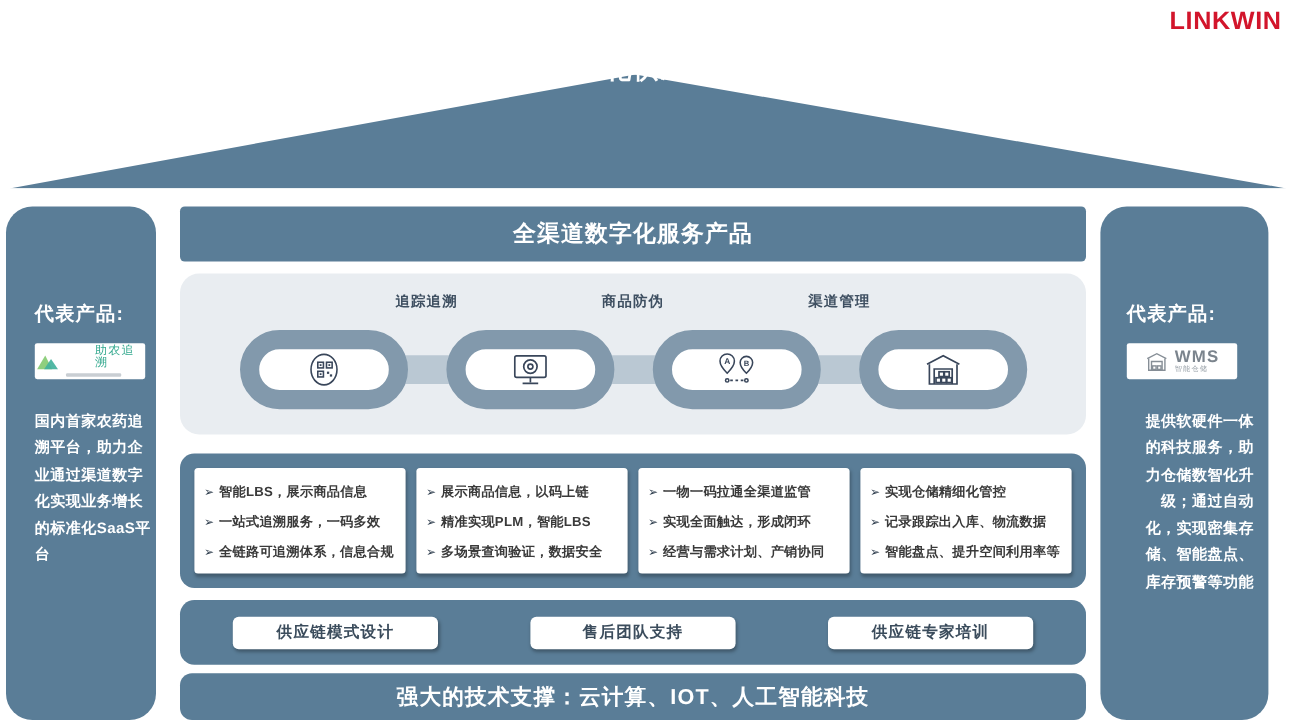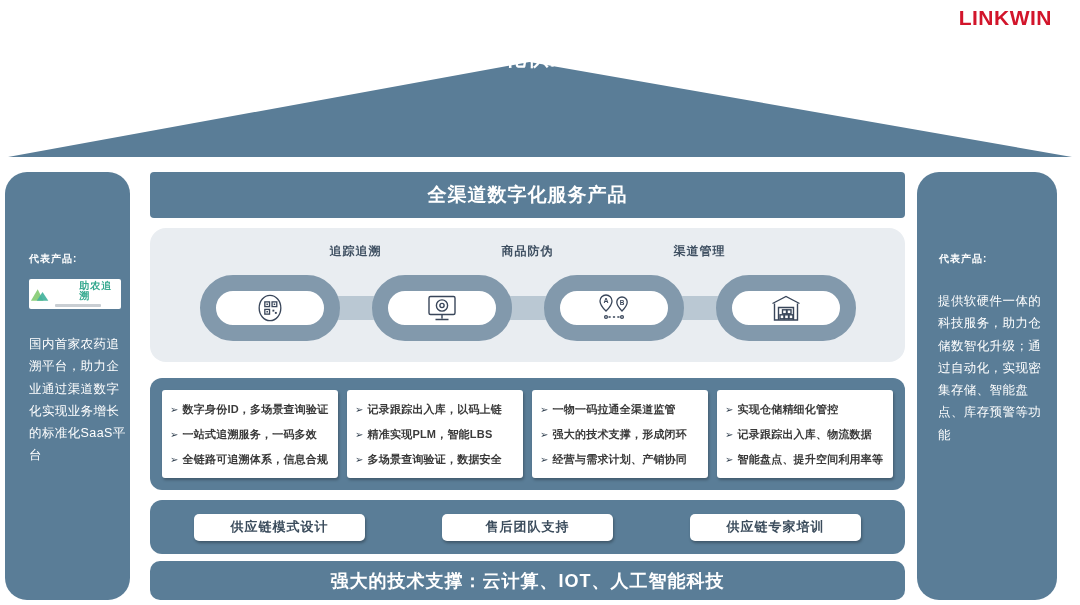--- a/index.html
+++ b/index.html
@@ -2,57 +2,57 @@
 <html><head>
 <meta charset="utf-8">
 <style>
   html,body{margin:0;padding:0;background:#fff;}
   .stage{
     position:relative;width:1080px;height:605px;background:#fff;overflow:hidden;
     font-family:"Liberation Sans","DejaVu Sans",sans-serif;
   }
   
   .brand{
-    position:absolute;top:6px;right:28px;color:#d2152b;
+    position:absolute;top:6px;right:12px;color:#d2152b;
     font-size:21px;font-weight:800;letter-spacing:0.5px;
   }
   
   .roof{
     position:absolute;left:8px;top:62px;width:1064px;height:95px;
     background:#5a7d97;clip-path:polygon(49% 0,100% 100%,0 100%);
   }
   .roof-title{
     position:absolute;left:0;right:0;top:44px;text-align:center;
     transform:translateX(-12px);
     color:#fff;font-size:21px;font-weight:700;letter-spacing:2px;
   }
   
   .side{
     position:absolute;top:172px;height:428px;background:#5a7d97;
     border-radius:22px;color:#fff;box-sizing:border-box;
   }
   .side.left{left:5px;width:125px;}
   .side.right{left:917px;width:140px;}
-  .side-label{margin:80px 0 0 24px;font-size:10px;font-weight:700;letter-spacing:1px;}
+  .side-label{margin:80px 0 0 24px;font-size:16px;font-weight:700;letter-spacing:1px;}
   .side.right .side-label{margin-left:22px;}
   .logo-card{
     background:#fff;border-radius:2px;margin:13px 0 0 24px;width:92px;height:30px;
     display:flex;align-items:center;justify-content:center;gap:5px;
   }
   .side.right .logo-card{margin-left:22px;}
   .logo-txt{display:flex;flex-direction:column;align-items:flex-start;}
-  .logo-zh{font-size:10px;font-weight:700;color:#35a98f;letter-spacing:1px;line-height:1;padding-left:24px;}
+  .logo-zh{font-size:10px;font-weight:400;color:#35a98f;letter-spacing:1px;line-height:1;padding-left:24px;}
   .logo-sub-bar{width:46px;height:3px;background:#c9ced3;margin-top:3px;border-radius:1px;}
   .wms-word{font-size:14px;font-weight:700;color:#7b848d;letter-spacing:1px;line-height:1;}
   .wms-sub{font-size:6px;color:#9aa2a9;letter-spacing:1px;line-height:1.4;}
   .side-desc{
-    margin:24px 4px 0 24px;font-size:12.5px;font-weight:400;
+    margin:24px 4px 0 24px;font-size:12.5px;font-weight:700;
     line-height:1.78;letter-spacing:0.4px;
   }
-  .side.right .side-desc{margin-left:21px;margin-right:12px;}
+  .side.right .side-desc{margin-left:31px;margin-right:12px;text-align:right;}
   
   .center{position:absolute;left:150px;top:172px;width:755px;}
   .hdr{
     height:46px;background:#5a7d97;border-radius:4px;color:#fff;
     display:flex;align-items:center;justify-content:center;
     font-size:19px;font-weight:700;letter-spacing:1px;
   }
   .chain-panel{margin-top:10px;height:134px;background:#e9edf1;border-radius:16px;overflow:hidden;}
   .titles-row{display:flex;justify-content:center;gap:32px;margin-top:15px;}
   .ptitle{width:140px;text-align:center;font-size:12px;font-weight:700;color:#3e4f61;letter-spacing:1px;}
@@ -177,53 +177,53 @@
             <rect x="18" y="17.8" width="4" height="4"></rect>
           </svg>
         </div>
       </div>
     </section>
 
     <section class="detail-bar">
       <div class="dbox">
         <div class="bullet">
             <span class="arr">➢</span>
-            <span>数字身份ID，多场景查询验证</span>
+            <span>智能LBS，展示商品信息</span>
           </div>
         <div class="bullet">
             <span class="arr">➢</span>
             <span>一站式追溯服务，一码多效</span>
           </div>
         <div class="bullet">
             <span class="arr">➢</span>
             <span>全链路可追溯体系，信息合规</span>
           </div>
       </div>
       <div class="dbox">
         <div class="bullet">
             <span class="arr">➢</span>
-            <span>记录跟踪出入库，以码上链</span>
+            <span>展示商品信息，以码上链</span>
           </div>
         <div class="bullet">
             <span class="arr">➢</span>
             <span>精准实现PLM，智能LBS</span>
           </div>
         <div class="bullet">
             <span class="arr">➢</span>
             <span>多场景查询验证，数据安全</span>
           </div>
       </div>
       <div class="dbox">
         <div class="bullet">
             <span class="arr">➢</span>
             <span>一物一码拉通全渠道监管</span>
           </div>
         <div class="bullet">
             <span class="arr">➢</span>
-            <span>强大的技术支撑，形成闭环</span>
+            <span>实现全面触达，形成闭环</span>
           </div>
         <div class="bullet">
             <span class="arr">➢</span>
             <span>经营与需求计划、产销协同</span>
           </div>
       </div>
       <div class="dbox">
         <div class="bullet">
             <span class="arr">➢</span>
             <span>实现仓储精细化管控</span>
@@ -244,16 +244,29 @@
       <button class="svc-btn">售后团队支持</button>
       <button class="svc-btn">供应链专家培训</button>
     </section>
 
     <section class="tech-bar">强大的技术支撑：云计算、IOT、人工智能科技</section>
 
   </main>
 
   <aside class="side right">
     <div class="side-label">代表产品:</div>
+    <div class="logo-card">
+      <svg class="chain-ic" width="20" height="19" viewBox="0 0 34 32" fill="none" stroke="#868e96" stroke-width="2">
+        <path d="M3.5 11.5 17 4.5l13.5 7"></path>
+        <path d="M5.5 11.5V28h23V11.5"></path>
+        <path d="M9.5 28V15.5h15V28"></path>
+        <rect x="11" y="21.8" width="5" height="5"></rect>
+        <rect x="18" y="21.8" width="5" height="5"></rect>
+      </svg>
+      <div class="logo-txt">
+        <div class="wms-word">WMS</div>
+        <div class="wms-sub">智能仓储</div>
+      </div>
+    </div>
     <p class="side-desc">提供软硬件一体的科技服务，助力仓储数智化升级；通过自动化，实现密集存储、智能盘点、库存预警等功能</p>
   </aside>
 
 </div>
 
 </body></html>

